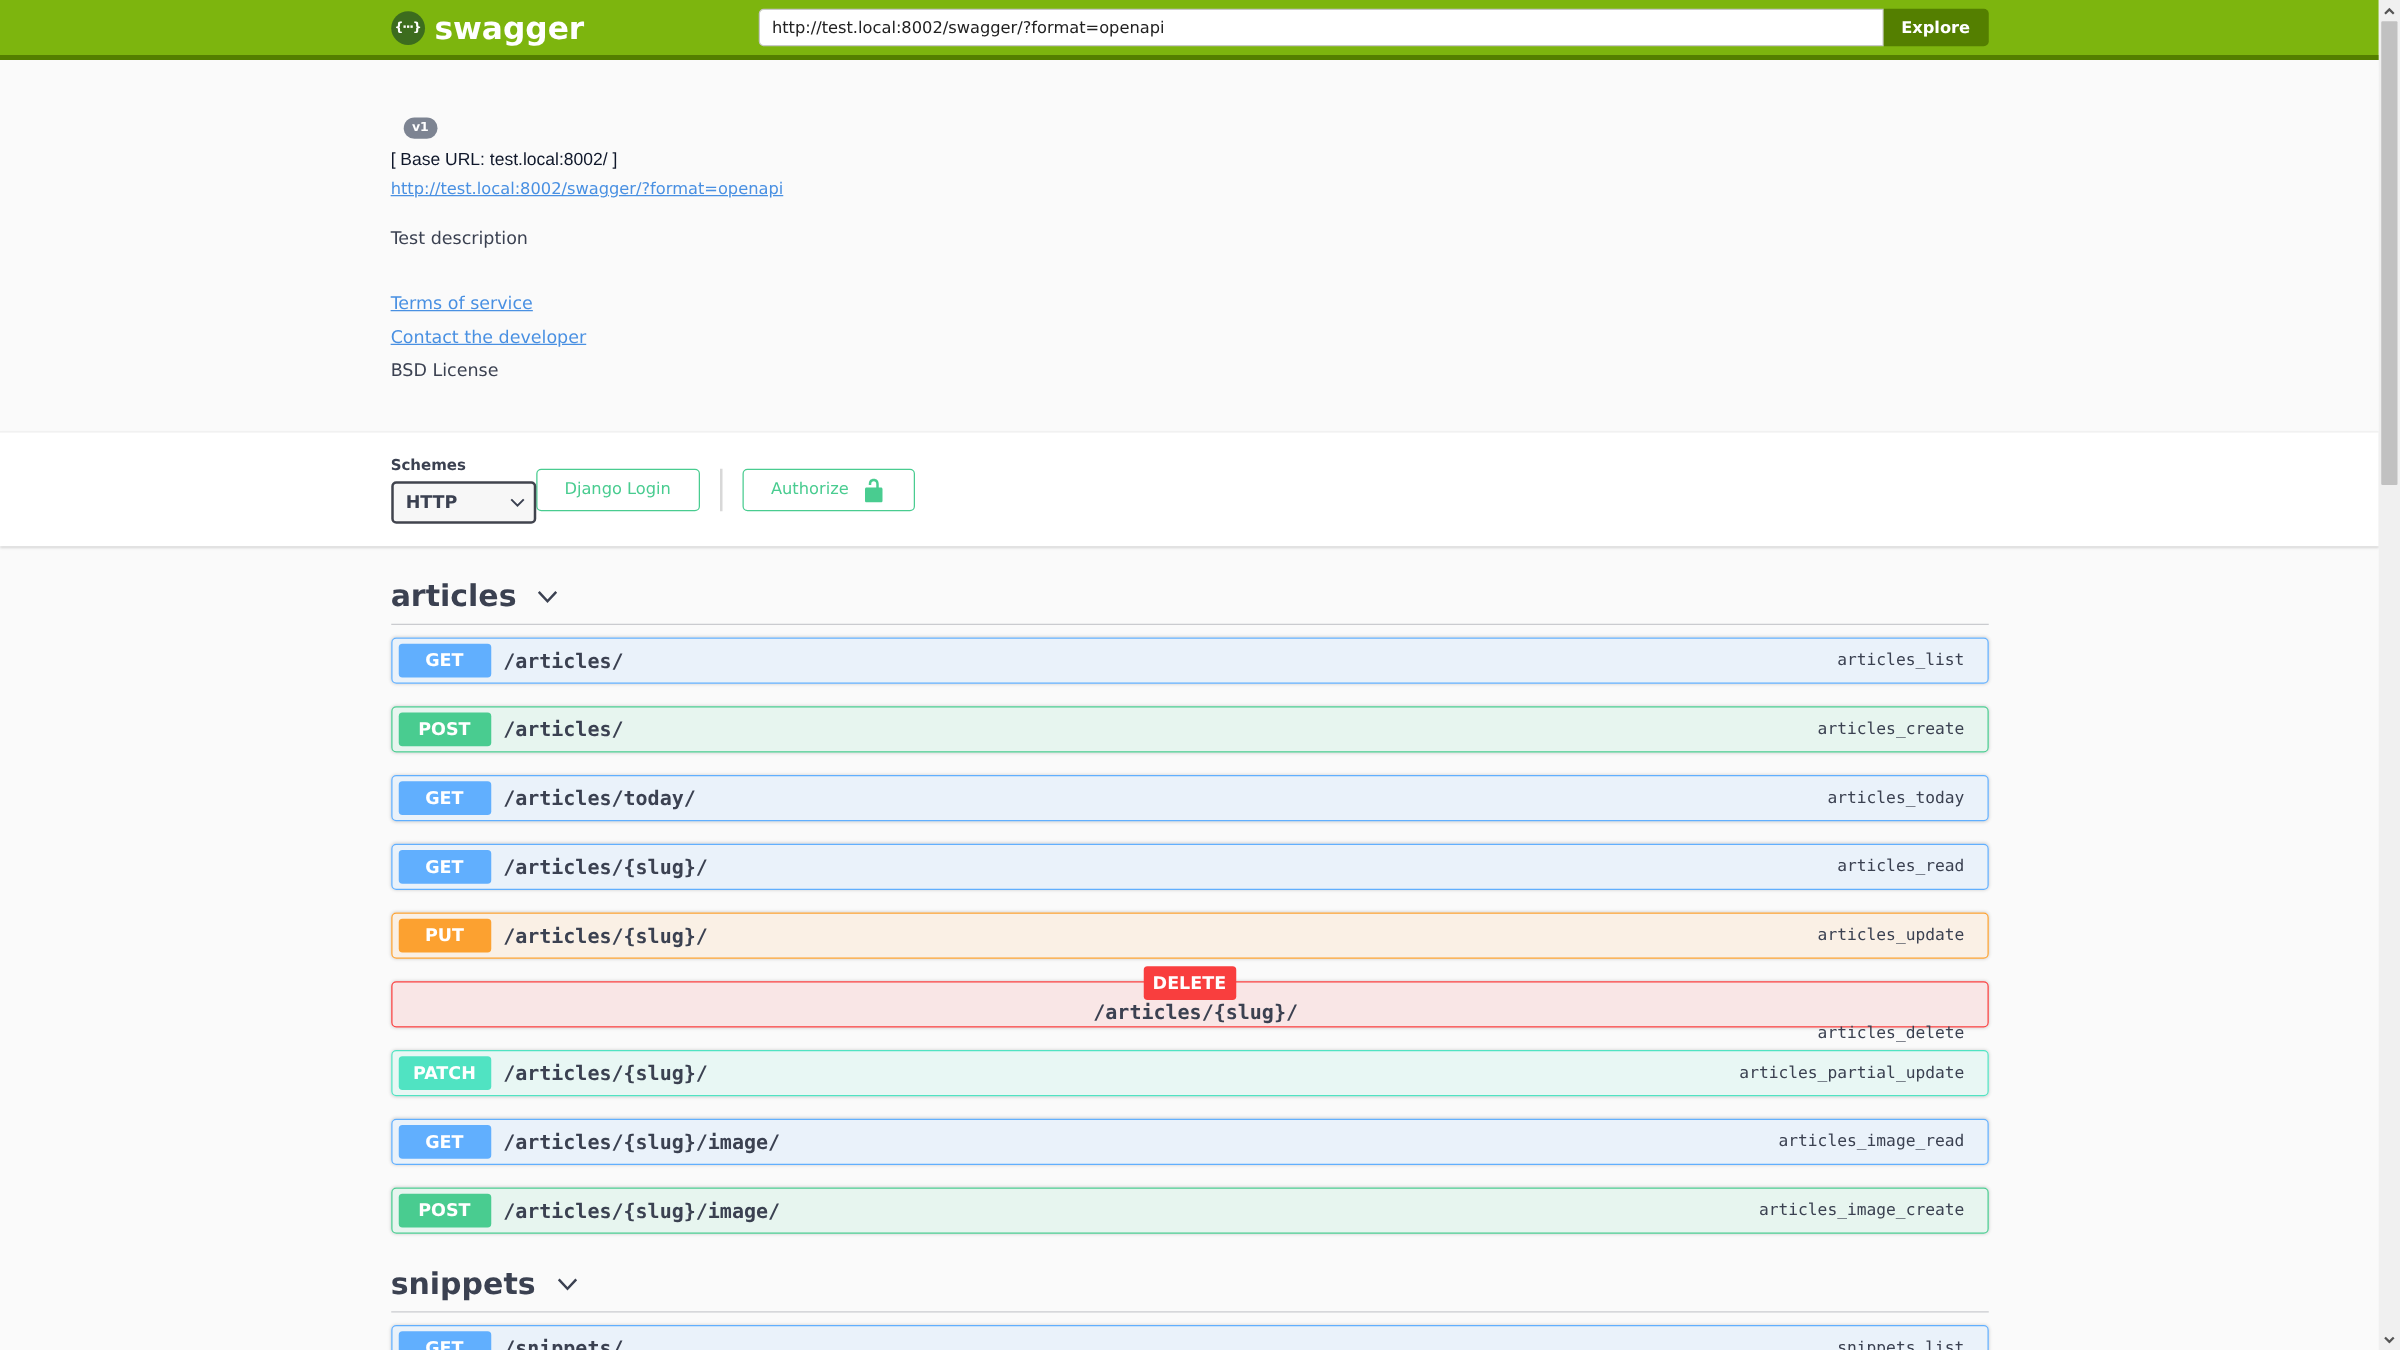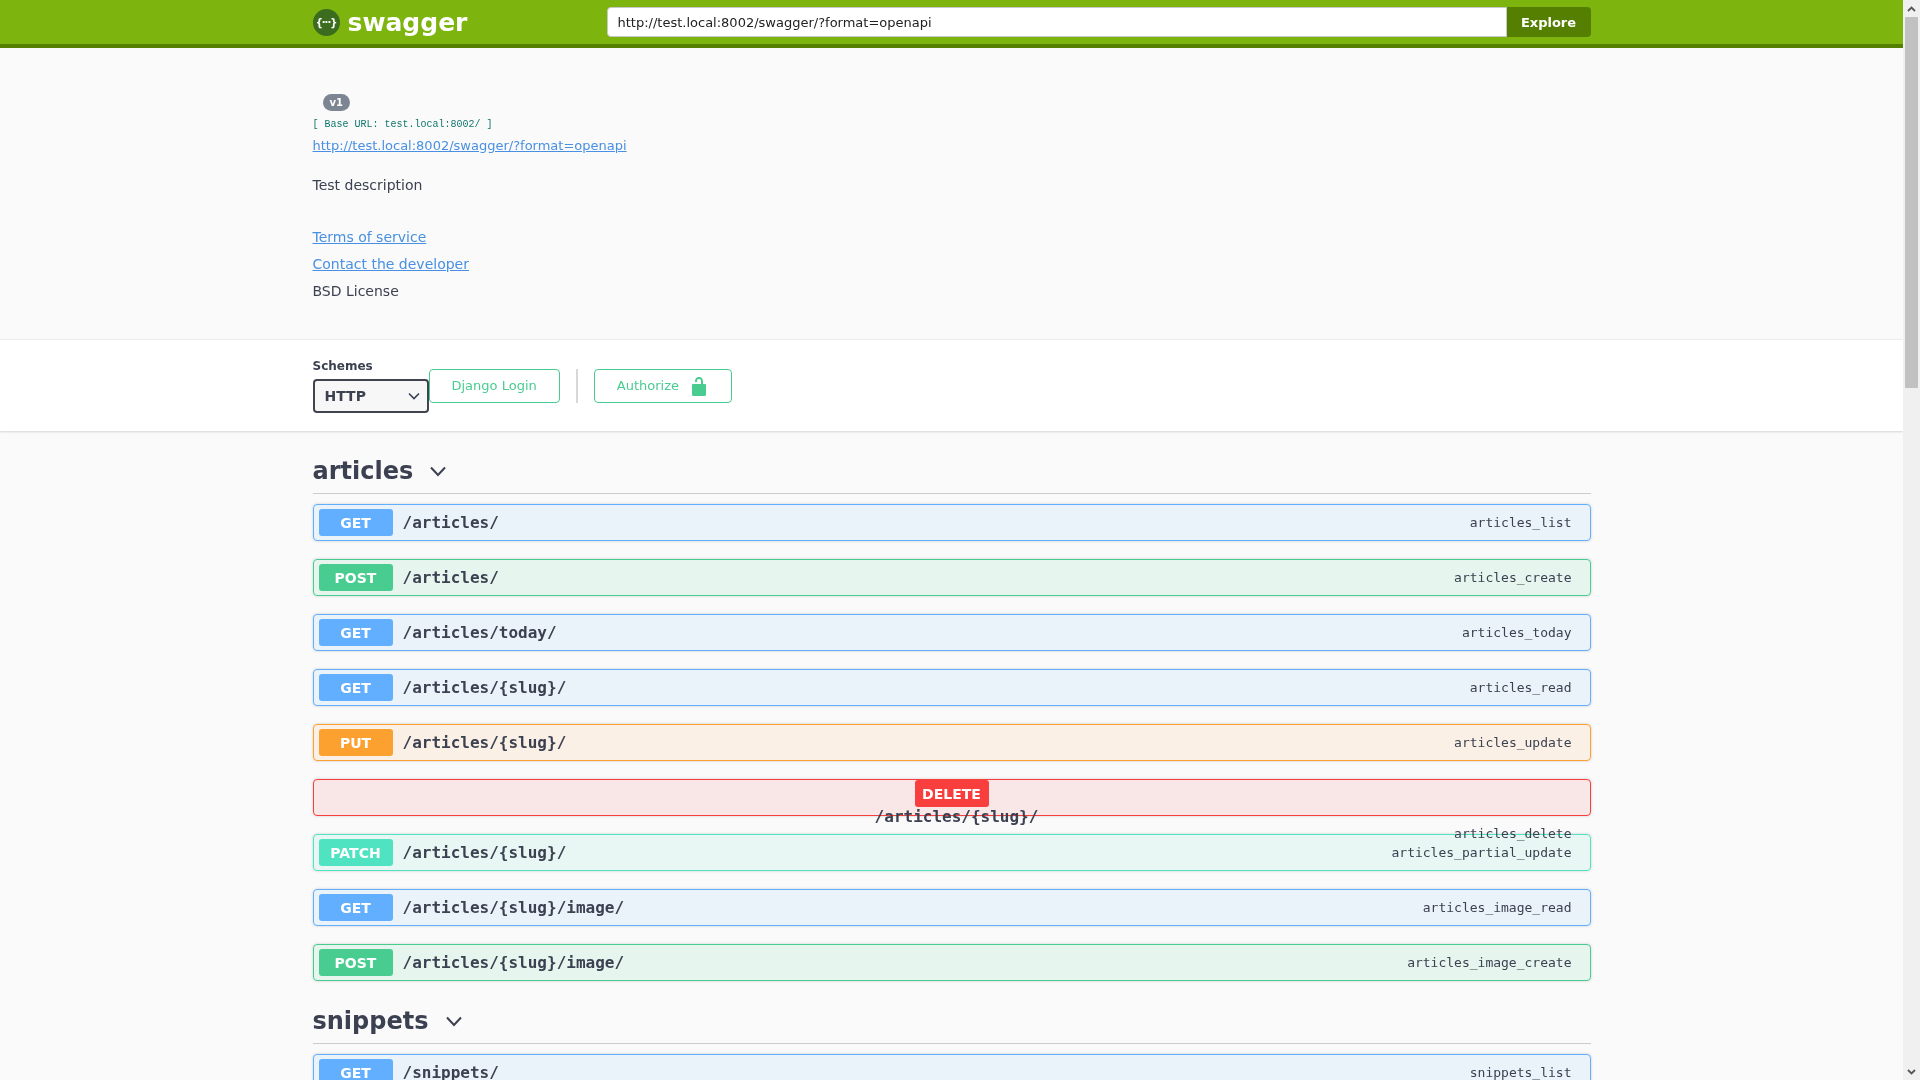--- a/index.html
+++ b/index.html
@@ -53,22 +53,22 @@
     display: flex; align-items: flex-start; margin-bottom: 8px;
   }
   .version-badge {
     display: inline-block; margin-left: 10px; margin-top: 2px;
     background: #7d8492; color: #fff;
     font-size: 10px; font-weight: 700;
     padding: 3px 7px; border-radius: 11px;
     vertical-align: top;
   }
   .base-url {
-    font-family: Liberation Mono, monospace;
-    font-size: 10px; color: #0f766e; margin-bottom: 5px;
+    font-family: Liberation Sans, sans-serif;
+    font-size: 14px; color: #0f172a; margin-bottom: 5px;
   }
   .spec-link {
     display: inline-block;
     font-size: 13px; color: #4990e2; text-decoration: underline;
     margin-bottom: 24px; cursor: pointer;
   }
   .api-description { font-size: 14px; margin-bottom: 36px; }
   .info-link {
     display: block; width: fit-content;
     font-size: 14px; color: #4990e2; text-decoration: underline;
@@ -121,20 +121,21 @@
     cursor: pointer;
   }
   .tag-name { font-size: 24px; font-weight: 700; color: #3b4151; }
   .operations { margin-top: 10px; }
   .opblock {
     display: flex; align-items: center;
     height: 37px; margin-bottom: 18px; padding: 0 5px;
     border: 1px solid; border-radius: 4px;
     box-shadow: 0 0 3px rgba(0,0,0,0.19);
     cursor: pointer;
+    justify-content: center;
   }
   .method-badge {
     width: 74px; height: 27px;
     display: flex; align-items: center; justify-content: center;
     border-radius: 3px; color: #fff;
     font-size: 14px; font-weight: 700;
     flex: none;
   }
   .op-path {
     margin-left: 10px;

